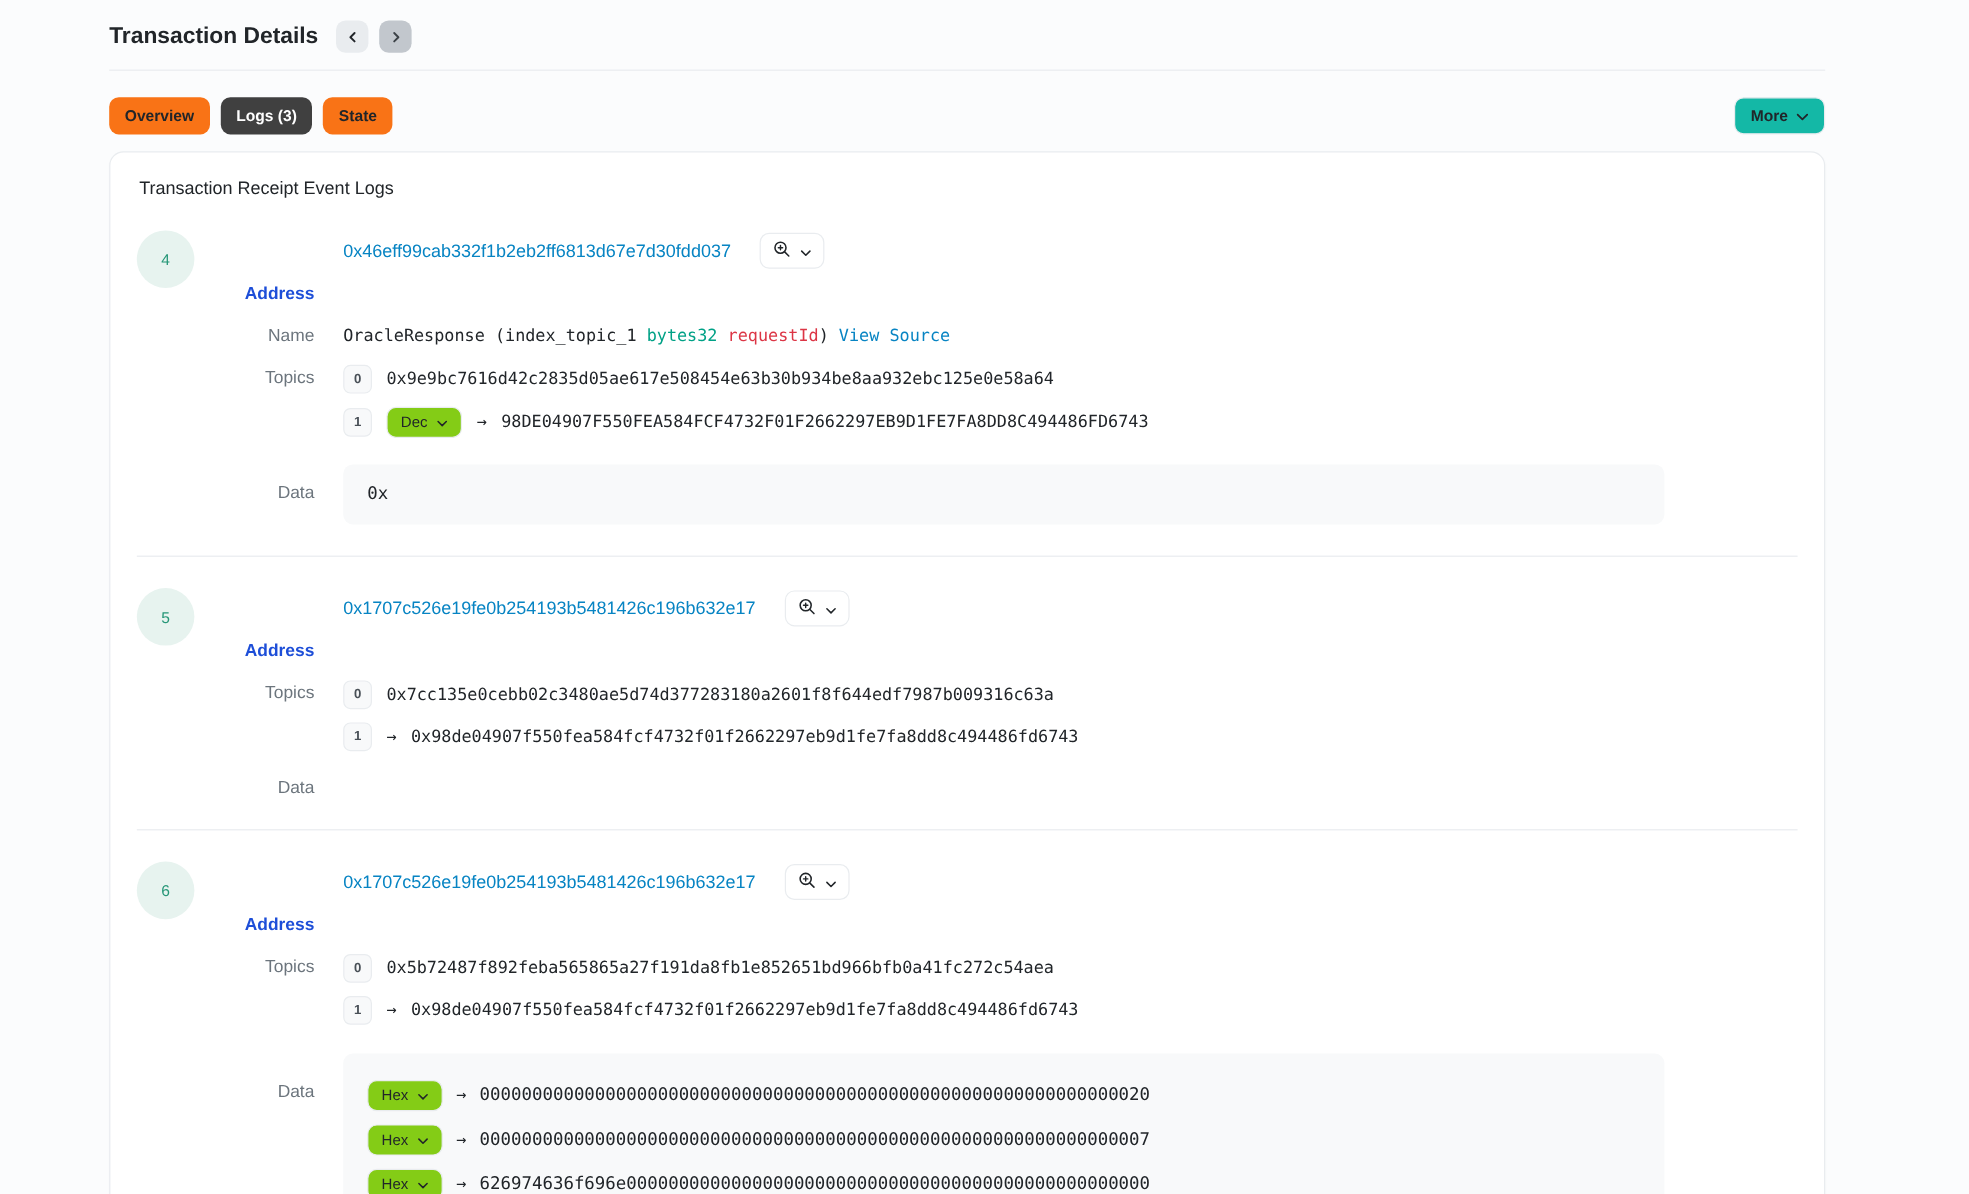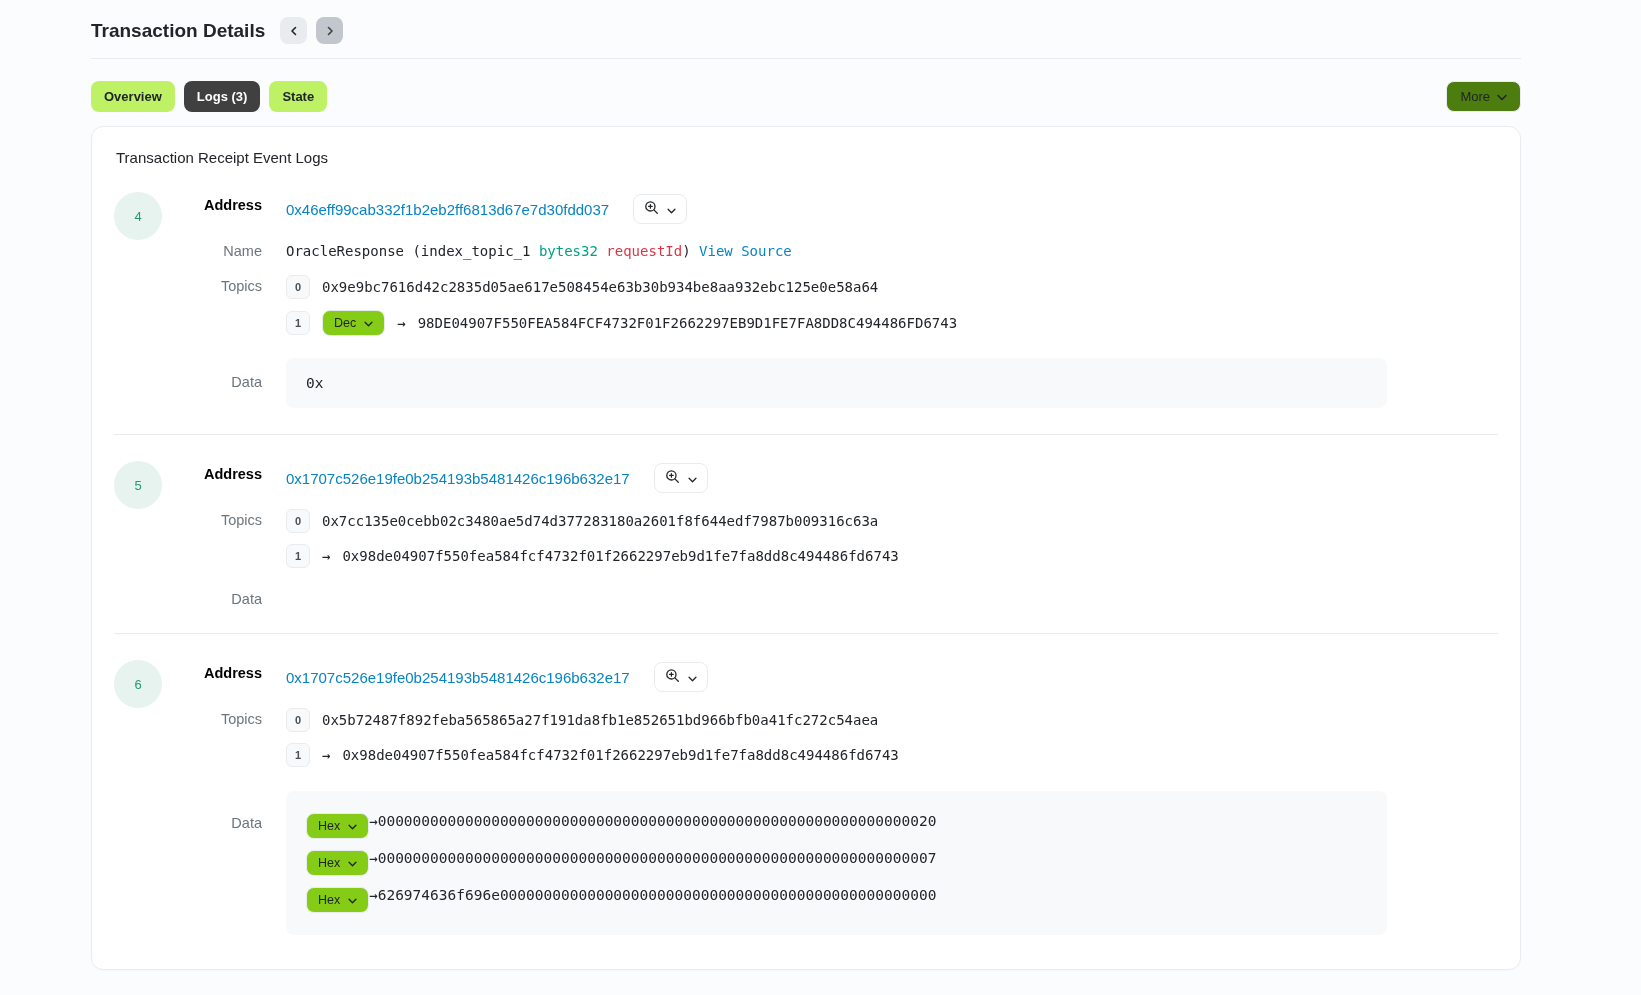--- a/index.html
+++ b/index.html
@@ -9,57 +9,57 @@
   
   .page-header { display:flex; align-items:center; gap:9px; padding-top:17px; padding-bottom:14px; border-bottom:1px solid #e9ecef; }
   .page-title { font-size:19px; font-weight:700; color:#212529; margin-right:6px; }
   .nav-btn { width:27px; height:27px; border:none; border-radius:8px; background:#e9ecef; display:flex; align-items:center; justify-content:center; cursor:pointer; color:#212529; }
   .nav-btn.next { background:#c2c7cd; }
   .nav-btn svg { display:block; }
 
   
   .tabs-row { display:flex; align-items:center; justify-content:space-between; margin-top:22px; }
   .tabs { display:flex; gap:9px; }
-  .pill { font-size:13px; font-weight:700; padding:8px 13px; border-radius:8px; background:#bef264; color:#212529; border:none; cursor:pointer; }
+  .pill { font-size:13px; font-weight:700; padding:8px 13px; border-radius:8px; background:#f97316; color:#212529; border:none; cursor:pointer; }
   .pill.active { background:#404040; color:#ffffff; }
-  .more-btn { display:flex; align-items:center; gap:7px; font-size:13px; font-weight:400; padding:7px 13px; border-radius:8px; background:#4d7c0f; border:1px solid #e9ecef; color:#212529; cursor:pointer; }
+  .more-btn { display:flex; align-items:center; gap:7px; font-size:13px; font-weight:700; padding:7px 13px; border-radius:8px; background:#14b8a6; border:1px solid #e9ecef; color:#212529; cursor:pointer; }
 
   
   .card { margin-top:14px; background:#ffffff; border:1px solid #e9ecef; border-radius:12px; padding:22px 22px 34px 22px; box-shadow:0 1px 2px rgba(0,0,0,0.02); }
   .card-heading { font-size:15px; font-weight:500; color:#212529; margin-bottom:26px; margin-left:2px; }
 
   .log-entry { display:flex; }
   .log-entry + .log-entry { border-top:1px solid #e9ecef; margin-top:26px; padding-top:26px; }
   .log-num { width:48px; height:48px; border-radius:50%; background:#e7f3ef; color:#279778; font-size:13px; display:flex; align-items:center; justify-content:center; flex-shrink:0; margin-right:0; }
   .log-body { flex:1; padding-top:2px; }
   .log-row { display:flex; align-items:flex-start; margin-bottom:16px; }
   .log-row:last-child { margin-bottom:0; }
   .row-label { width:100px; flex-shrink:0; text-align:right; margin-right:24px; font-size:14.5px; color:#6c757d; padding-top:3px; }
-  .row-label.strong { font-weight:700; color:#000000; }
+  .row-label.strong { font-weight:700; color:#1d4ed8;margin-top:40px; }
   .row-content { flex:1; min-width:0; }
 
   .addr-line { display:flex; align-items:center; gap:24px; }
   .addr-link { font-size:15px; color:#0784c3; text-decoration:none; }
   .expand-btn { display:flex; align-items:center; gap:8px; background:#ffffff; border:1px solid #e9ecef; border-radius:8px; padding:5px 10px; cursor:pointer; color:#212529; }
 
   .mono { font-family:"DejaVu Sans Mono","Liberation Mono",monospace; font-size:14px; color:#212529; }
   .name-line { padding-top:3px; }
   .t-green { color:#00a186; }
   .t-red { color:#dc3545; }
   .t-link { color:#0784c3; text-decoration:none; cursor:pointer; }
 
   .topic-row { display:flex; align-items:center; gap:12px; margin-bottom:11px; }
   .topic-row:last-child { margin-bottom:0; }
   .topic-badge { min-width:24px; height:24px; padding:0 7px; background:#f8f9fa; border:1px solid #e9ecef; border-radius:6px; font-size:11px; font-weight:600; color:#495057; display:flex; align-items:center; justify-content:center; }
   .conv-btn { display:flex; align-items:center; gap:8px; background:#84cc16; border:1px solid #e9ecef; border-radius:8px; padding:5px 11px; font-size:12.5px; color:#212529; cursor:pointer; font-family:"Liberation Sans",sans-serif; }
   .arrow { font-size:14px; color:#212529; font-family:"DejaVu Sans Mono",monospace; }
 
   .data-box { background:#f8f9fa; border-radius:8px; padding:16px 20px; max-width:1101px; }
   .data-box .mono { font-size:14.5px; }
-  .data-row { display:flex; align-items:flex-start; margin-bottom:11px; }
+  .data-row { display:flex; align-items:center; gap:11px; margin-bottom:11px; }
   .data-row:last-child { margin-bottom:0; }
   .data-box.multi { padding:22px 20px; }
 </style>
 </head>
 <body>
 
 <div class="container">
 
   <div class="page-header">
     <div class="page-title">Transaction Details</div>

